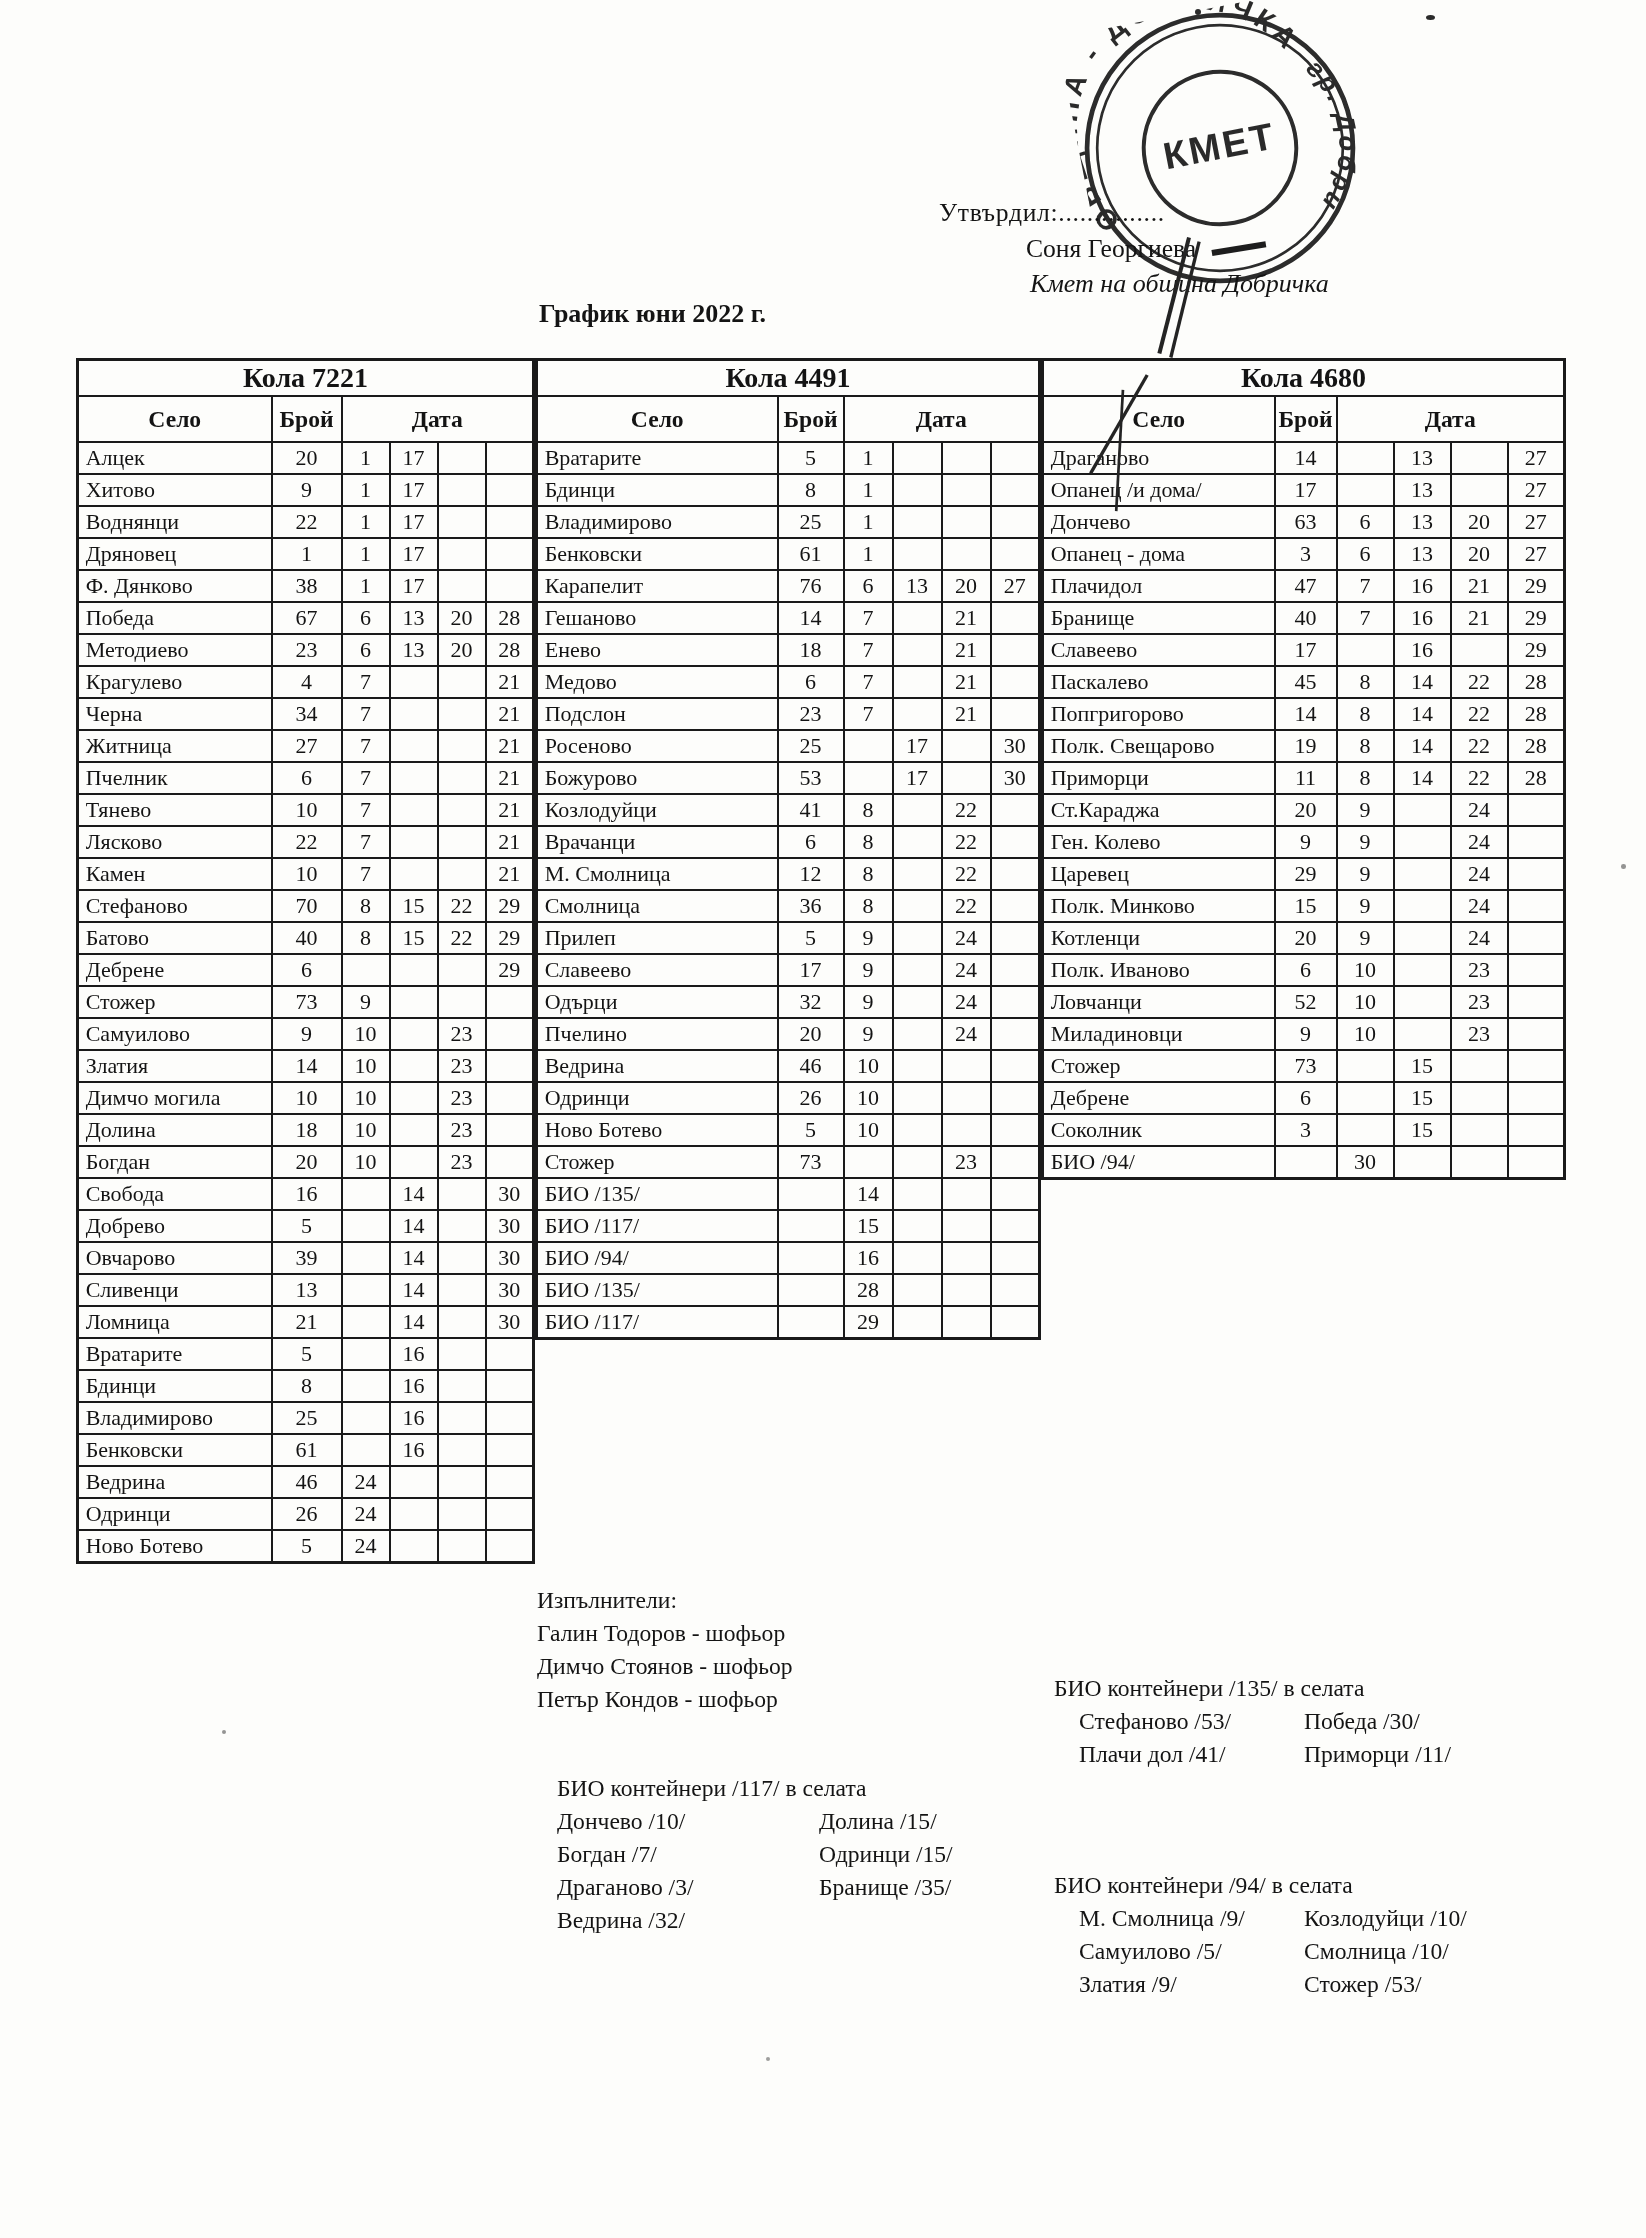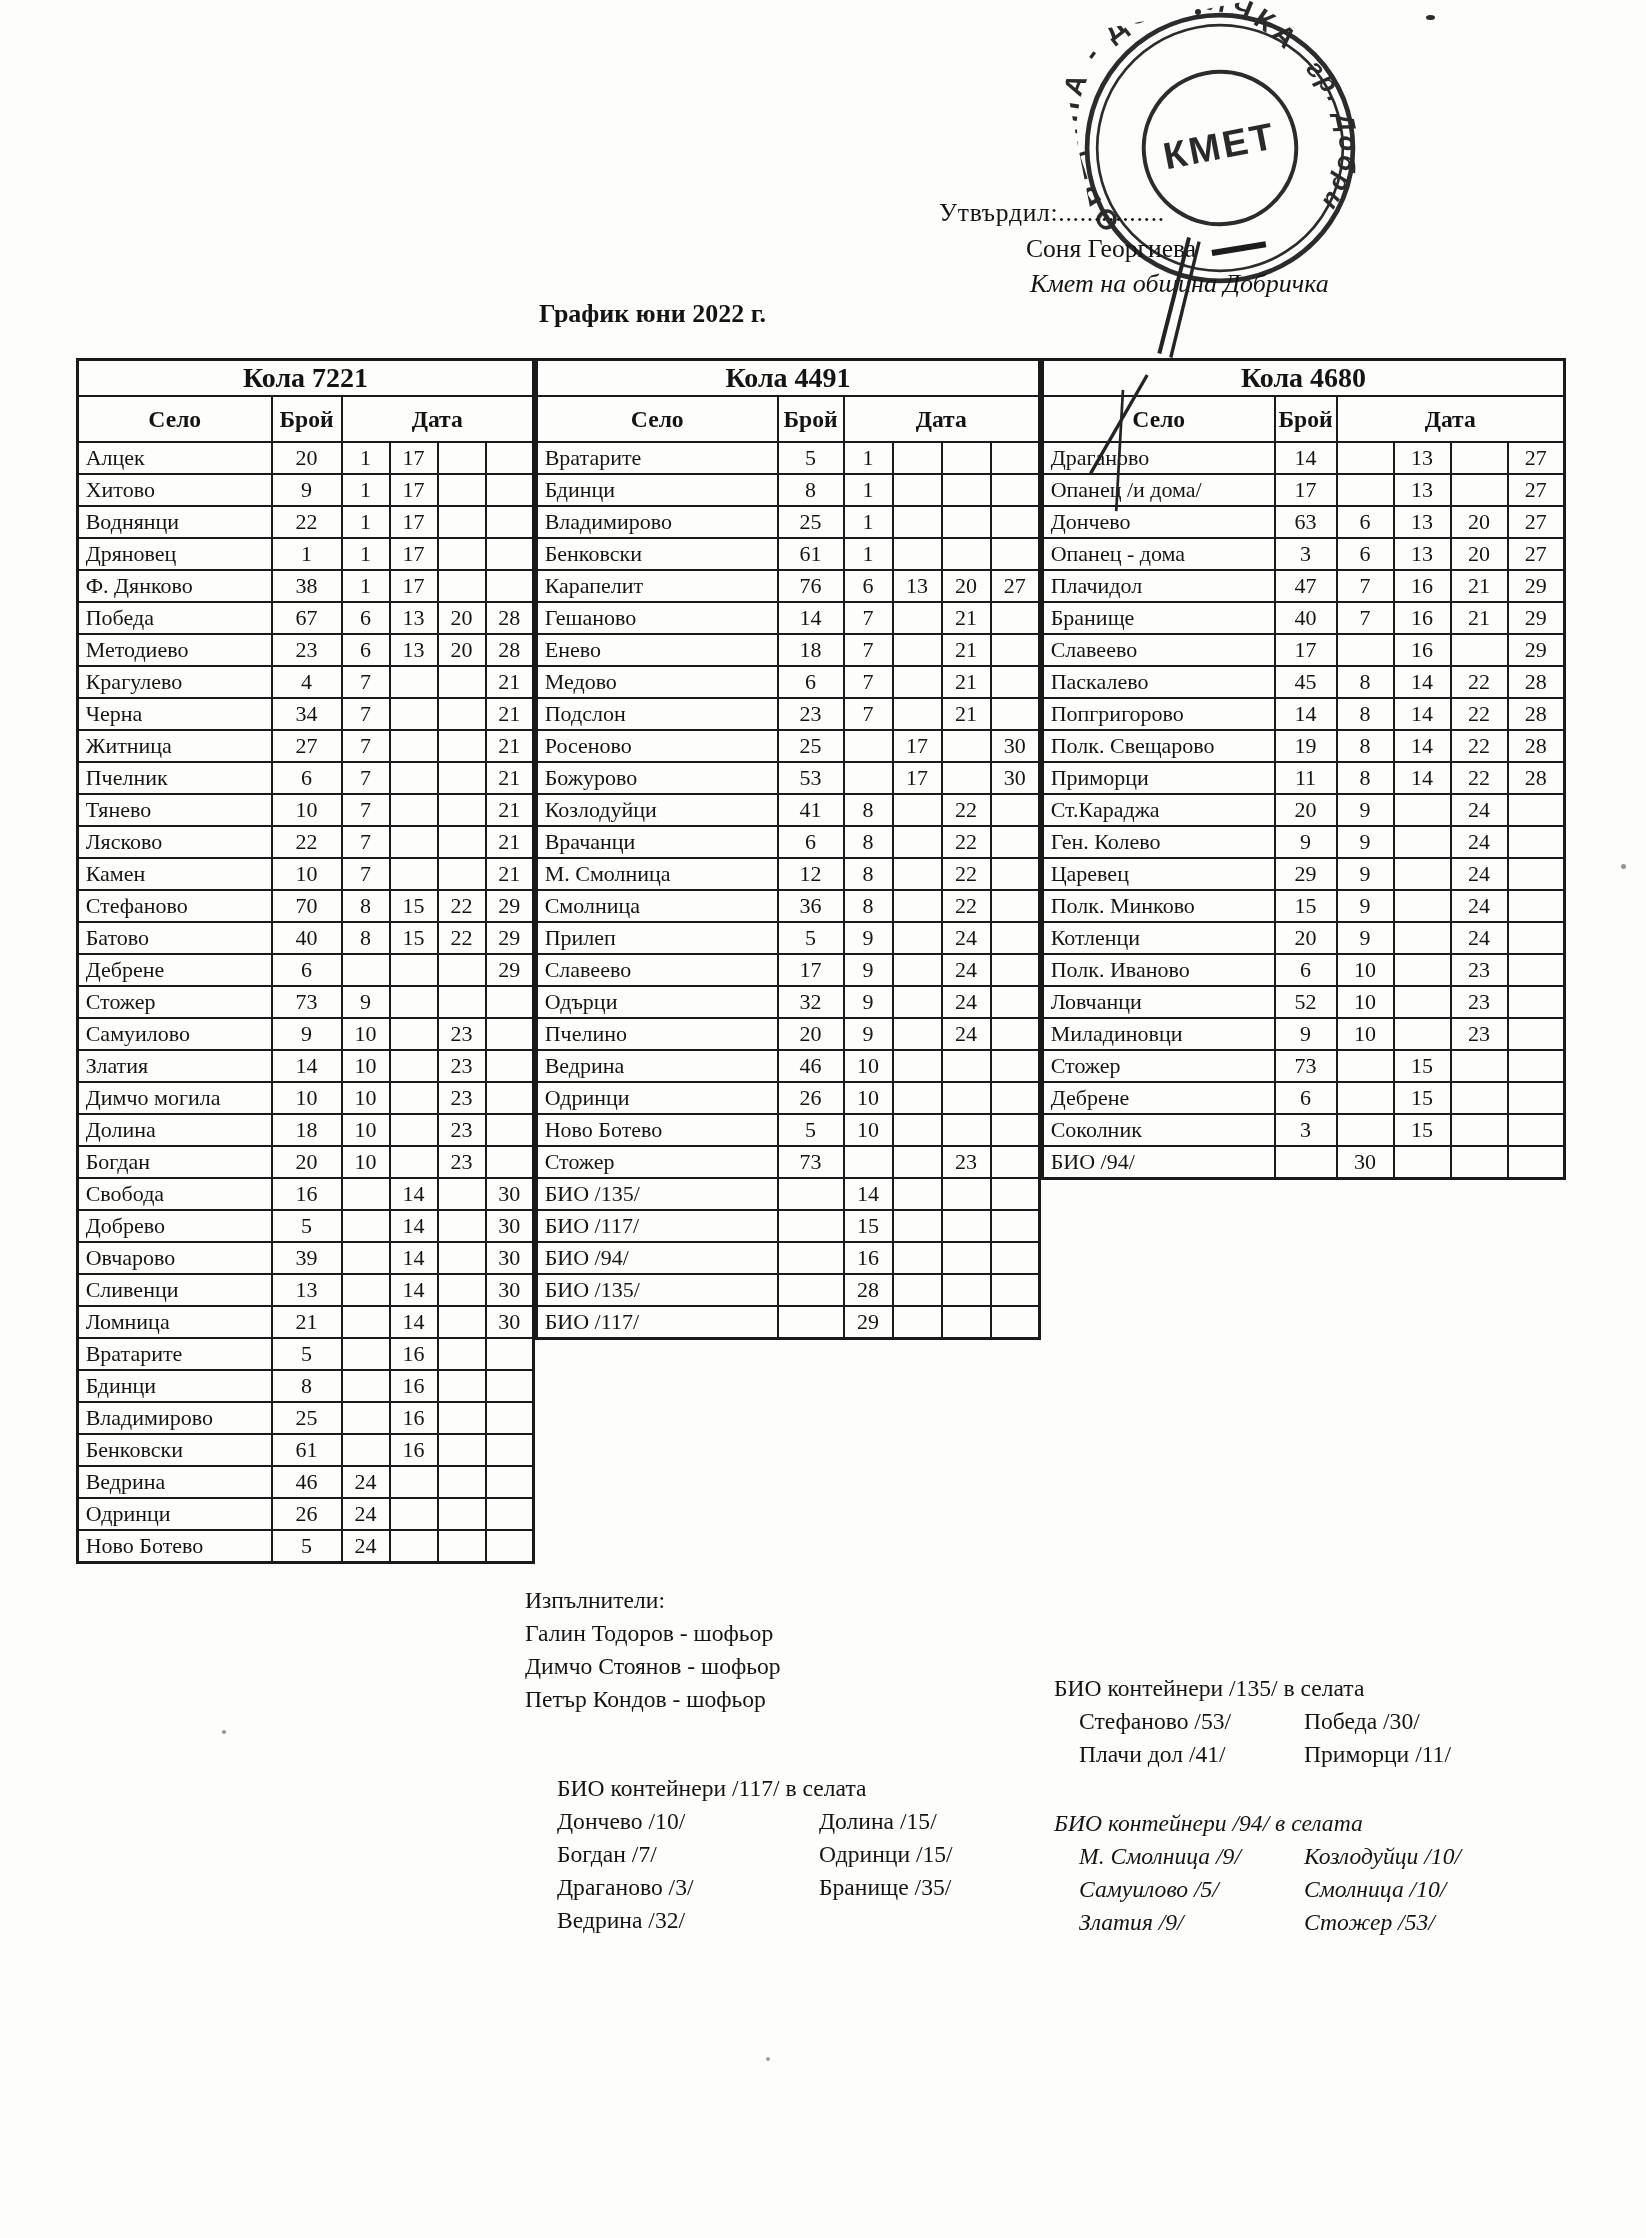--- a/index.html
+++ b/index.html
@@ -31,24 +31,24 @@
   table.car td { height:30px; font-size:22px; overflow:hidden; white-space:nowrap; }
   td.village { text-align:left; padding:0 2.7px 0 6.7px; }
   td.count, td.date { text-align:center; padding:0; }
   .t0 col.c-village{ width:194px } .t0 col.c-count{ width:70px } .t0 col.c-date{ width:48px }
   .t1 col.c-village{ width:241px } .t1 col.c-count{ width:66px }  .t1 col.c-date{ width:49px }
   .t2 col.c-village{ width:232px } .t2 col.c-count{ width:62px }  .t2 col.c-date{ width:57px }
 
   
   .txtblock { position:absolute; font-size:23.6px; line-height:33px; }
   .txtblock .b-title { font-size:23.6px; }
-  .executors { left:525px; top:1584px; }
+  .executors { left:537px; top:1584px; }
   .bio-0 { left:557px;  top:1772px; }
   .bio-1 { left:1054px; top:1672px; }
-  .bio-2 { left:1054px; top:1807px;font-style:italic; }
+  .bio-2 { left:1054px; top:1869px; }
   .bio-cols { display:flex; }
   .bio-0 .bio-col-1 { width:262px; }
   .bio-1 .bio-col-1, .bio-2 .bio-col-1 { width:225px;margin-left:25px; }
 
   
   .overlay { position:absolute; left:0; top:0; width:1646px; height:2239px; pointer-events:none; }
   .speck { position:absolute; background:#2b2b2b; border-radius:50%; }
 </style>
 </head>
 <body>

